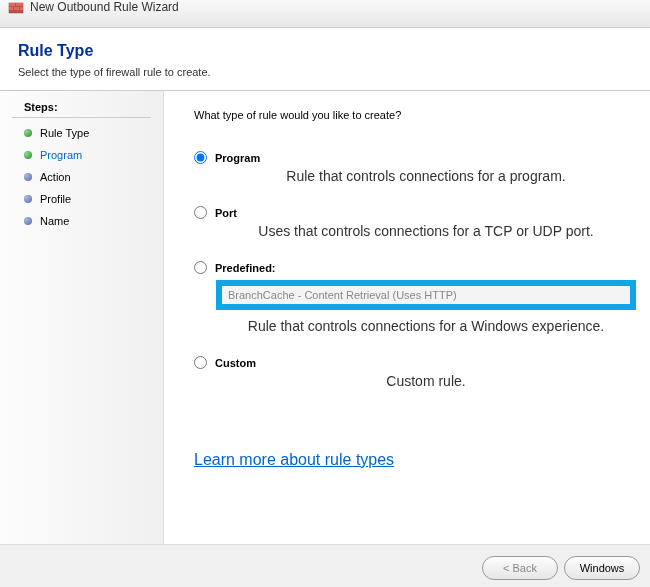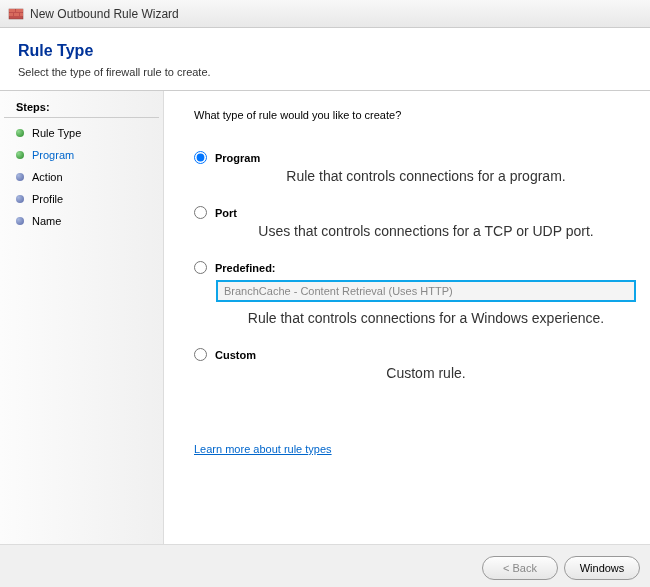--- a/index.html
+++ b/index.html
@@ -13,21 +13,20 @@
       background: #fff;
       width: 650px;
       height: 587px;
       overflow: hidden;
     }
     .titlebar {
       background: linear-gradient(#f8f8f8, #e8e8e8);
       border-bottom: 1px solid #ccc;
       height: 28px;
       display: flex;
-      align-items: center;
       padding: 0 8px;
     }
     .titlebar-icon {
       width: 16px;
       height: 16px;
       margin-right: 6px;
     }
     .titlebar-text {
       color: #333;
       font-size: 12px;
@@ -49,21 +48,21 @@
     }
     .body {
       display: flex;
       height: calc(587px - 28px - 60px - 46px);
       background: #fff;
     }
     .steps-panel {
       width: 178px;
       background: linear-gradient(to right, #fcfcfc, #f0f0f0);
       border-right: 1px solid #dcdcdc;
-      padding: 6px 4px;
+      padding: 6px 12px;
     }
     .steps-header {
       font-weight: bold;
       padding: 4px 12px 4px 12px;
       border-bottom: 1px solid #ccc;
       margin-bottom: 4px;
       font-size: 11px;
     }
     .step-item {
       display: flex;
@@ -119,31 +118,31 @@
       font-size: 14px;
       color: #333;
       text-align: center;
     }
     .predef-select {
       margin-left: 22px;
       margin-top: 6px;
       margin-bottom: 4px;
       width: 420px;
       background: #f4f4f4;
-      border: 2px solid #0ea5e9;
+      border: 6px solid #0ea5e9;
       color: #888;
       font-size: 11px;
       padding: 3px 6px;
       font-family: inherit;
     }
     .learn-link {
       color: #0066cc;
       text-decoration: underline;
       cursor: pointer;
-      font-size: 11px;
+      font-size: 16px;
       display: inline-block;
       margin-top: 40px;
     }
     .footer {
       height: 46px;
       border-top: 1px solid #dcdcdc;
       background: #f0f0f0;
       display: flex;
       align-items: center;
       justify-content: flex-end;

